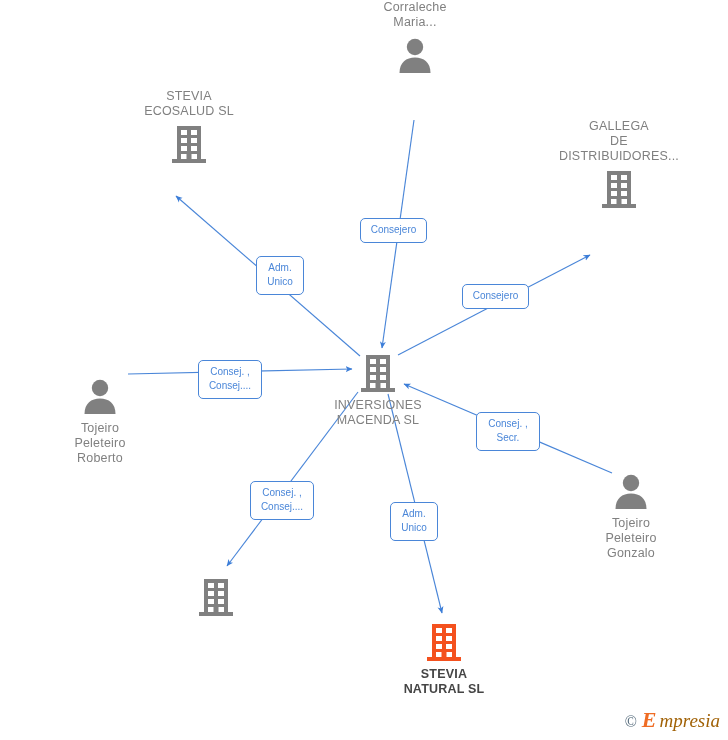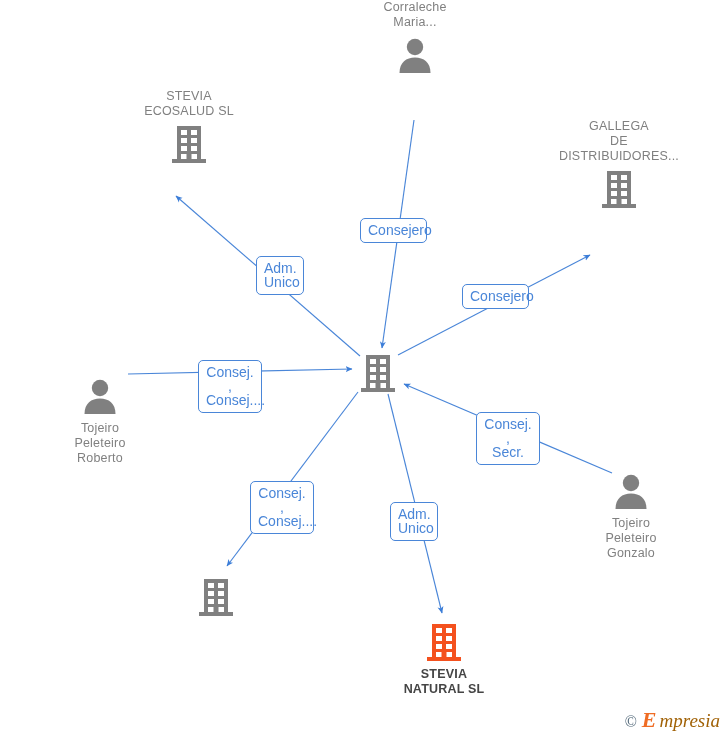--- a/index.html
+++ b/index.html
@@ -69,21 +69,21 @@
   .icon-wrap svg { display: block; }
 
   
   .edge-label {
     position: absolute;
     box-sizing: border-box;
     border: 1px solid #4a86d8;
     border-radius: 5px;
     background: #ffffff;
     color: #4a86d8;
-    font-size: 14px;
+    font-size: 10px;
     line-height: 14px;
     padding: 4px 7px 5px 7px;
     white-space: pre-line;
     z-index: 5;
   }
   .edge-label.center { text-align: center; }
   .edge-label.left { text-align: center; }
 
   
   #watermark {
@@ -199,20 +199,22 @@
             <rect x="23" y="7" width="6" height="5" fill="#ffffff"></rect>
             <rect x="13" y="15" width="6" height="5" fill="#ffffff"></rect>
             <rect x="23" y="15" width="6" height="5" fill="#ffffff"></rect>
             <rect x="13" y="23" width="6" height="5" fill="#ffffff"></rect>
             <rect x="23" y="23" width="6" height="5" fill="#ffffff"></rect>
             <rect x="13" y="31" width="6" height="5" fill="#ffffff"></rect>
             <rect x="23" y="31" width="6" height="5" fill="#ffffff"></rect>
             <rect x="18.5" y="28" width="5" height="8" fill="#808080"></rect>
           </svg>
         </span>
+        <div class="node-label">INVERSIONES
+MACENDA SL</div>
       </div>
       <div class="node person label-bottom" style="left: 100px; top: 375px;">
         <span class="icon-wrap">
           <svg viewBox="0 0 42 42" width="42" height="42" aria-hidden="true">
             <circle cx="21" cy="13" r="8.2" fill="#808080"></circle>
             <path d="M5.5,39 C5.5,28.2 12.3,23.4 21,23.4 C29.7,23.4 36.5,28.2 36.5,39 Z" fill="#808080"></path>
           </svg>
         </span>
         <div class="node-label">Tojeiro
 Peleteiro

